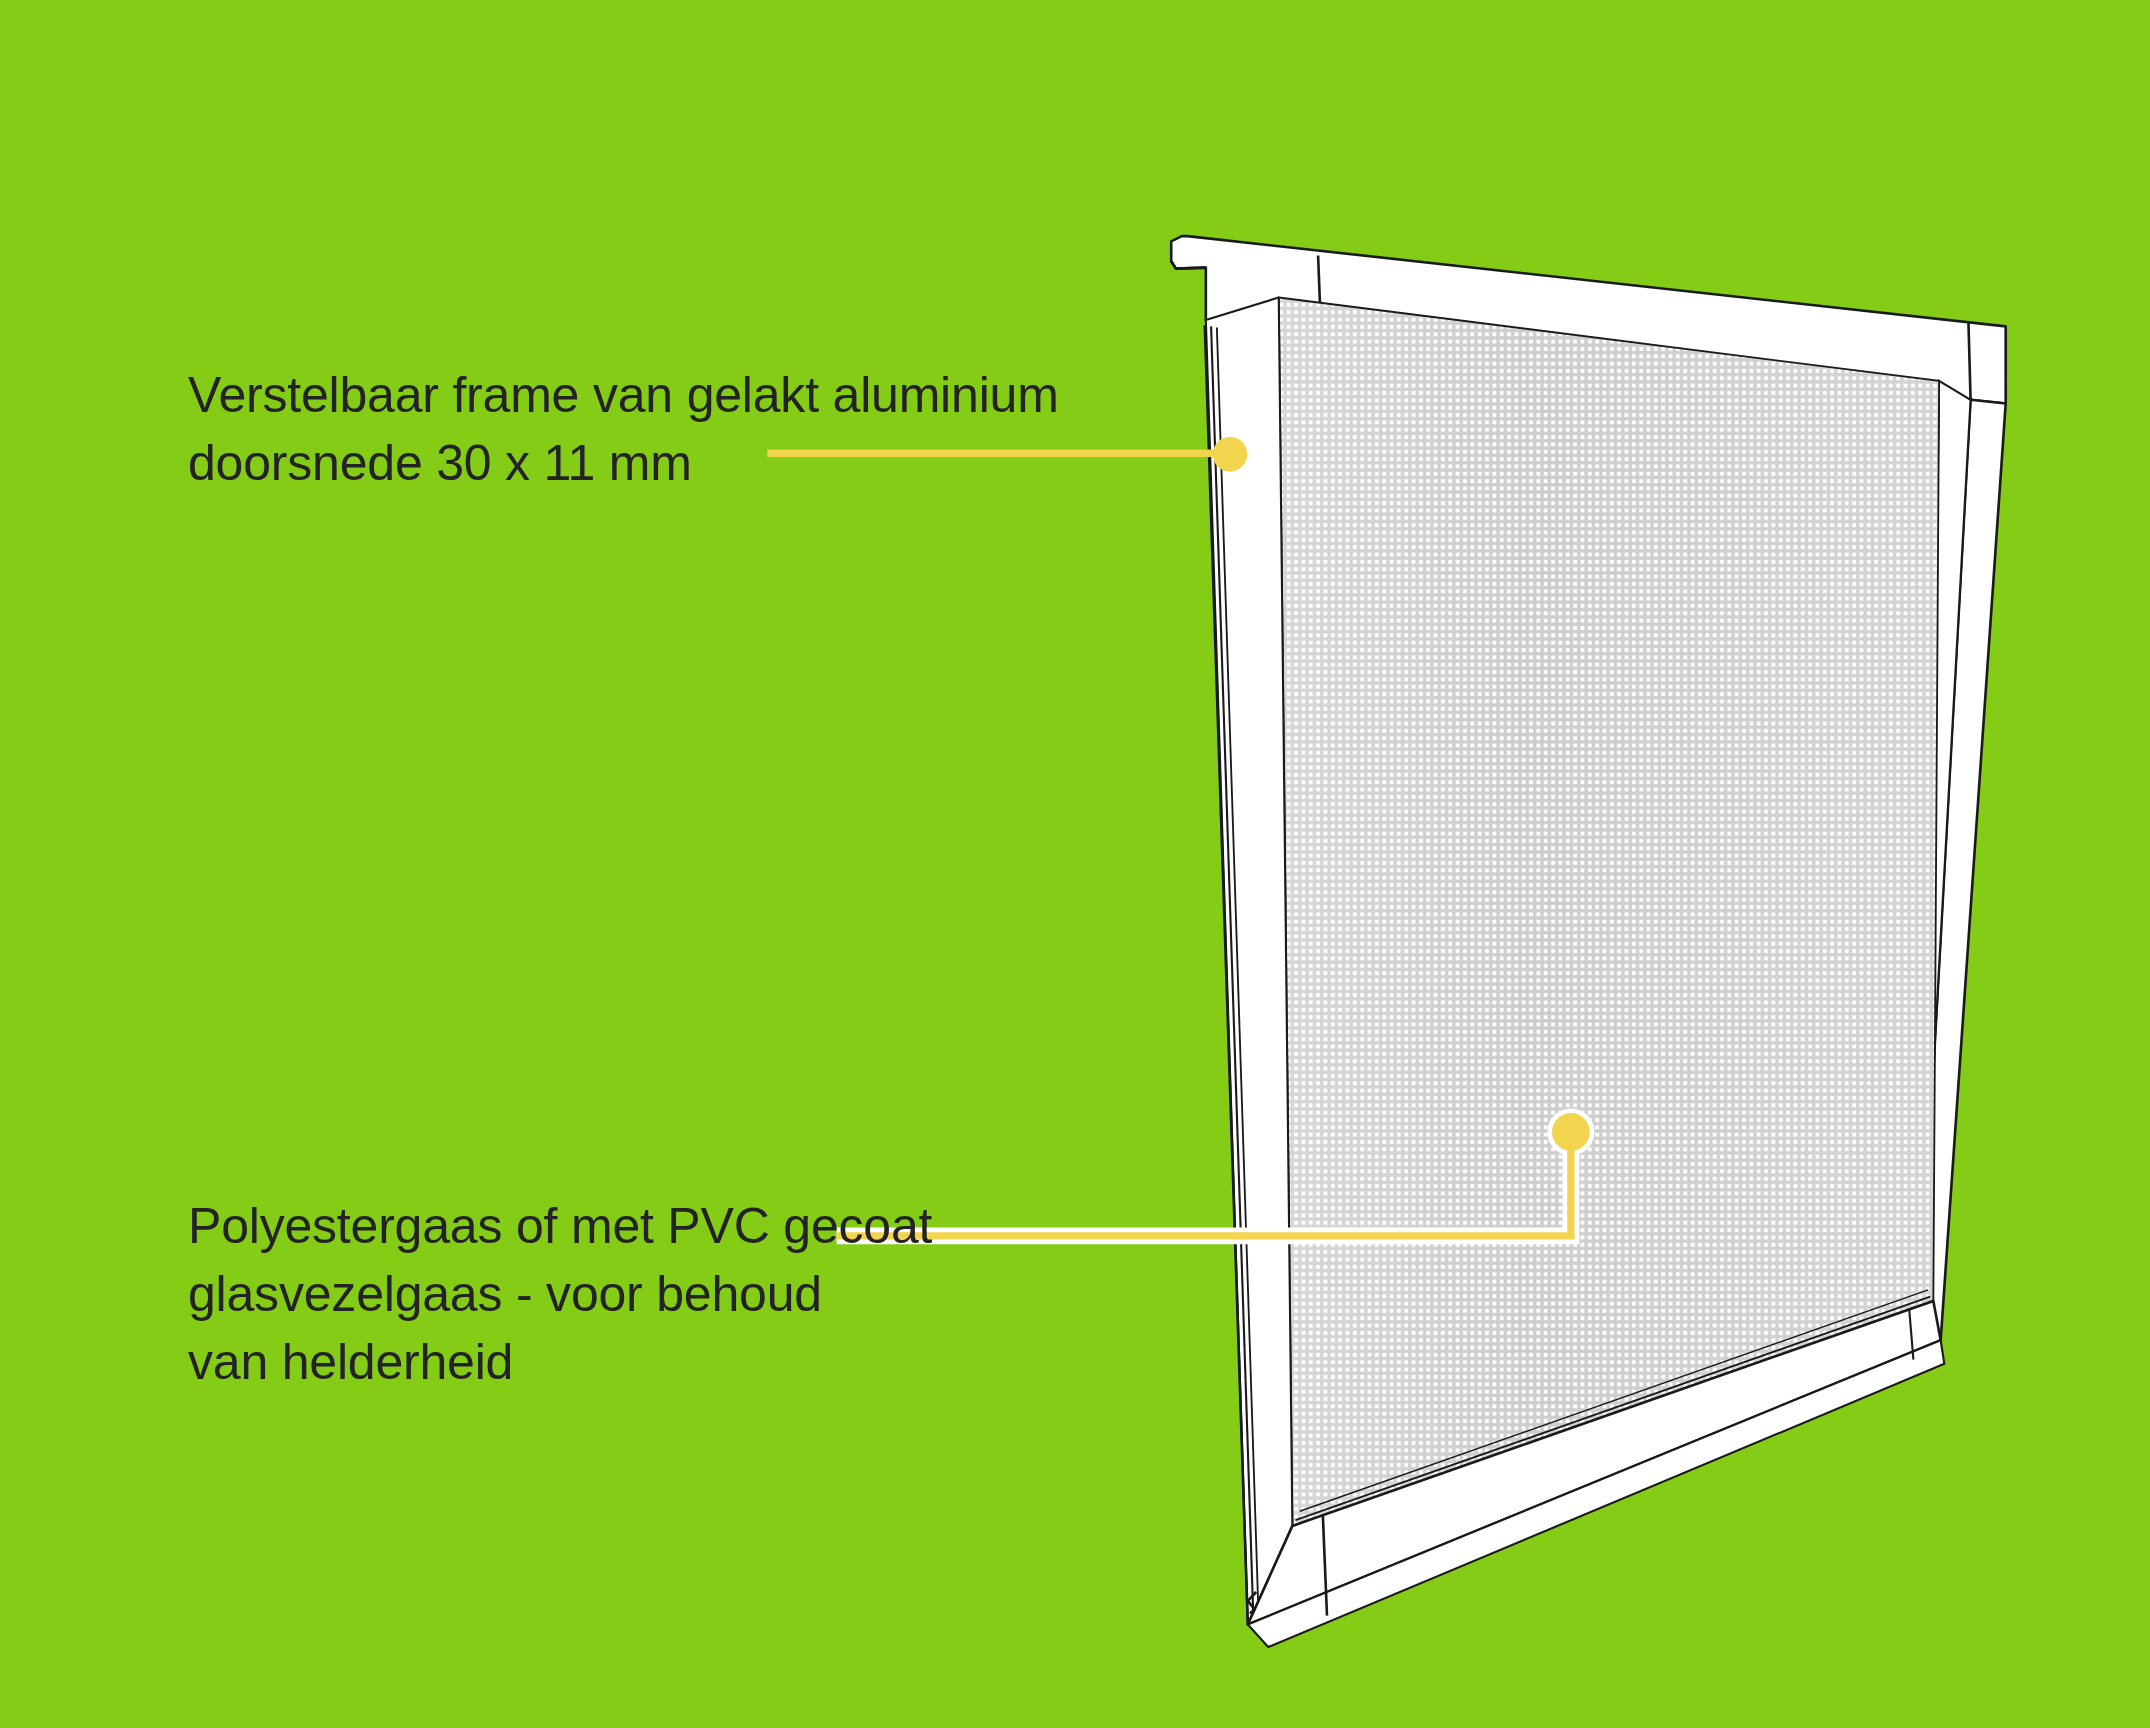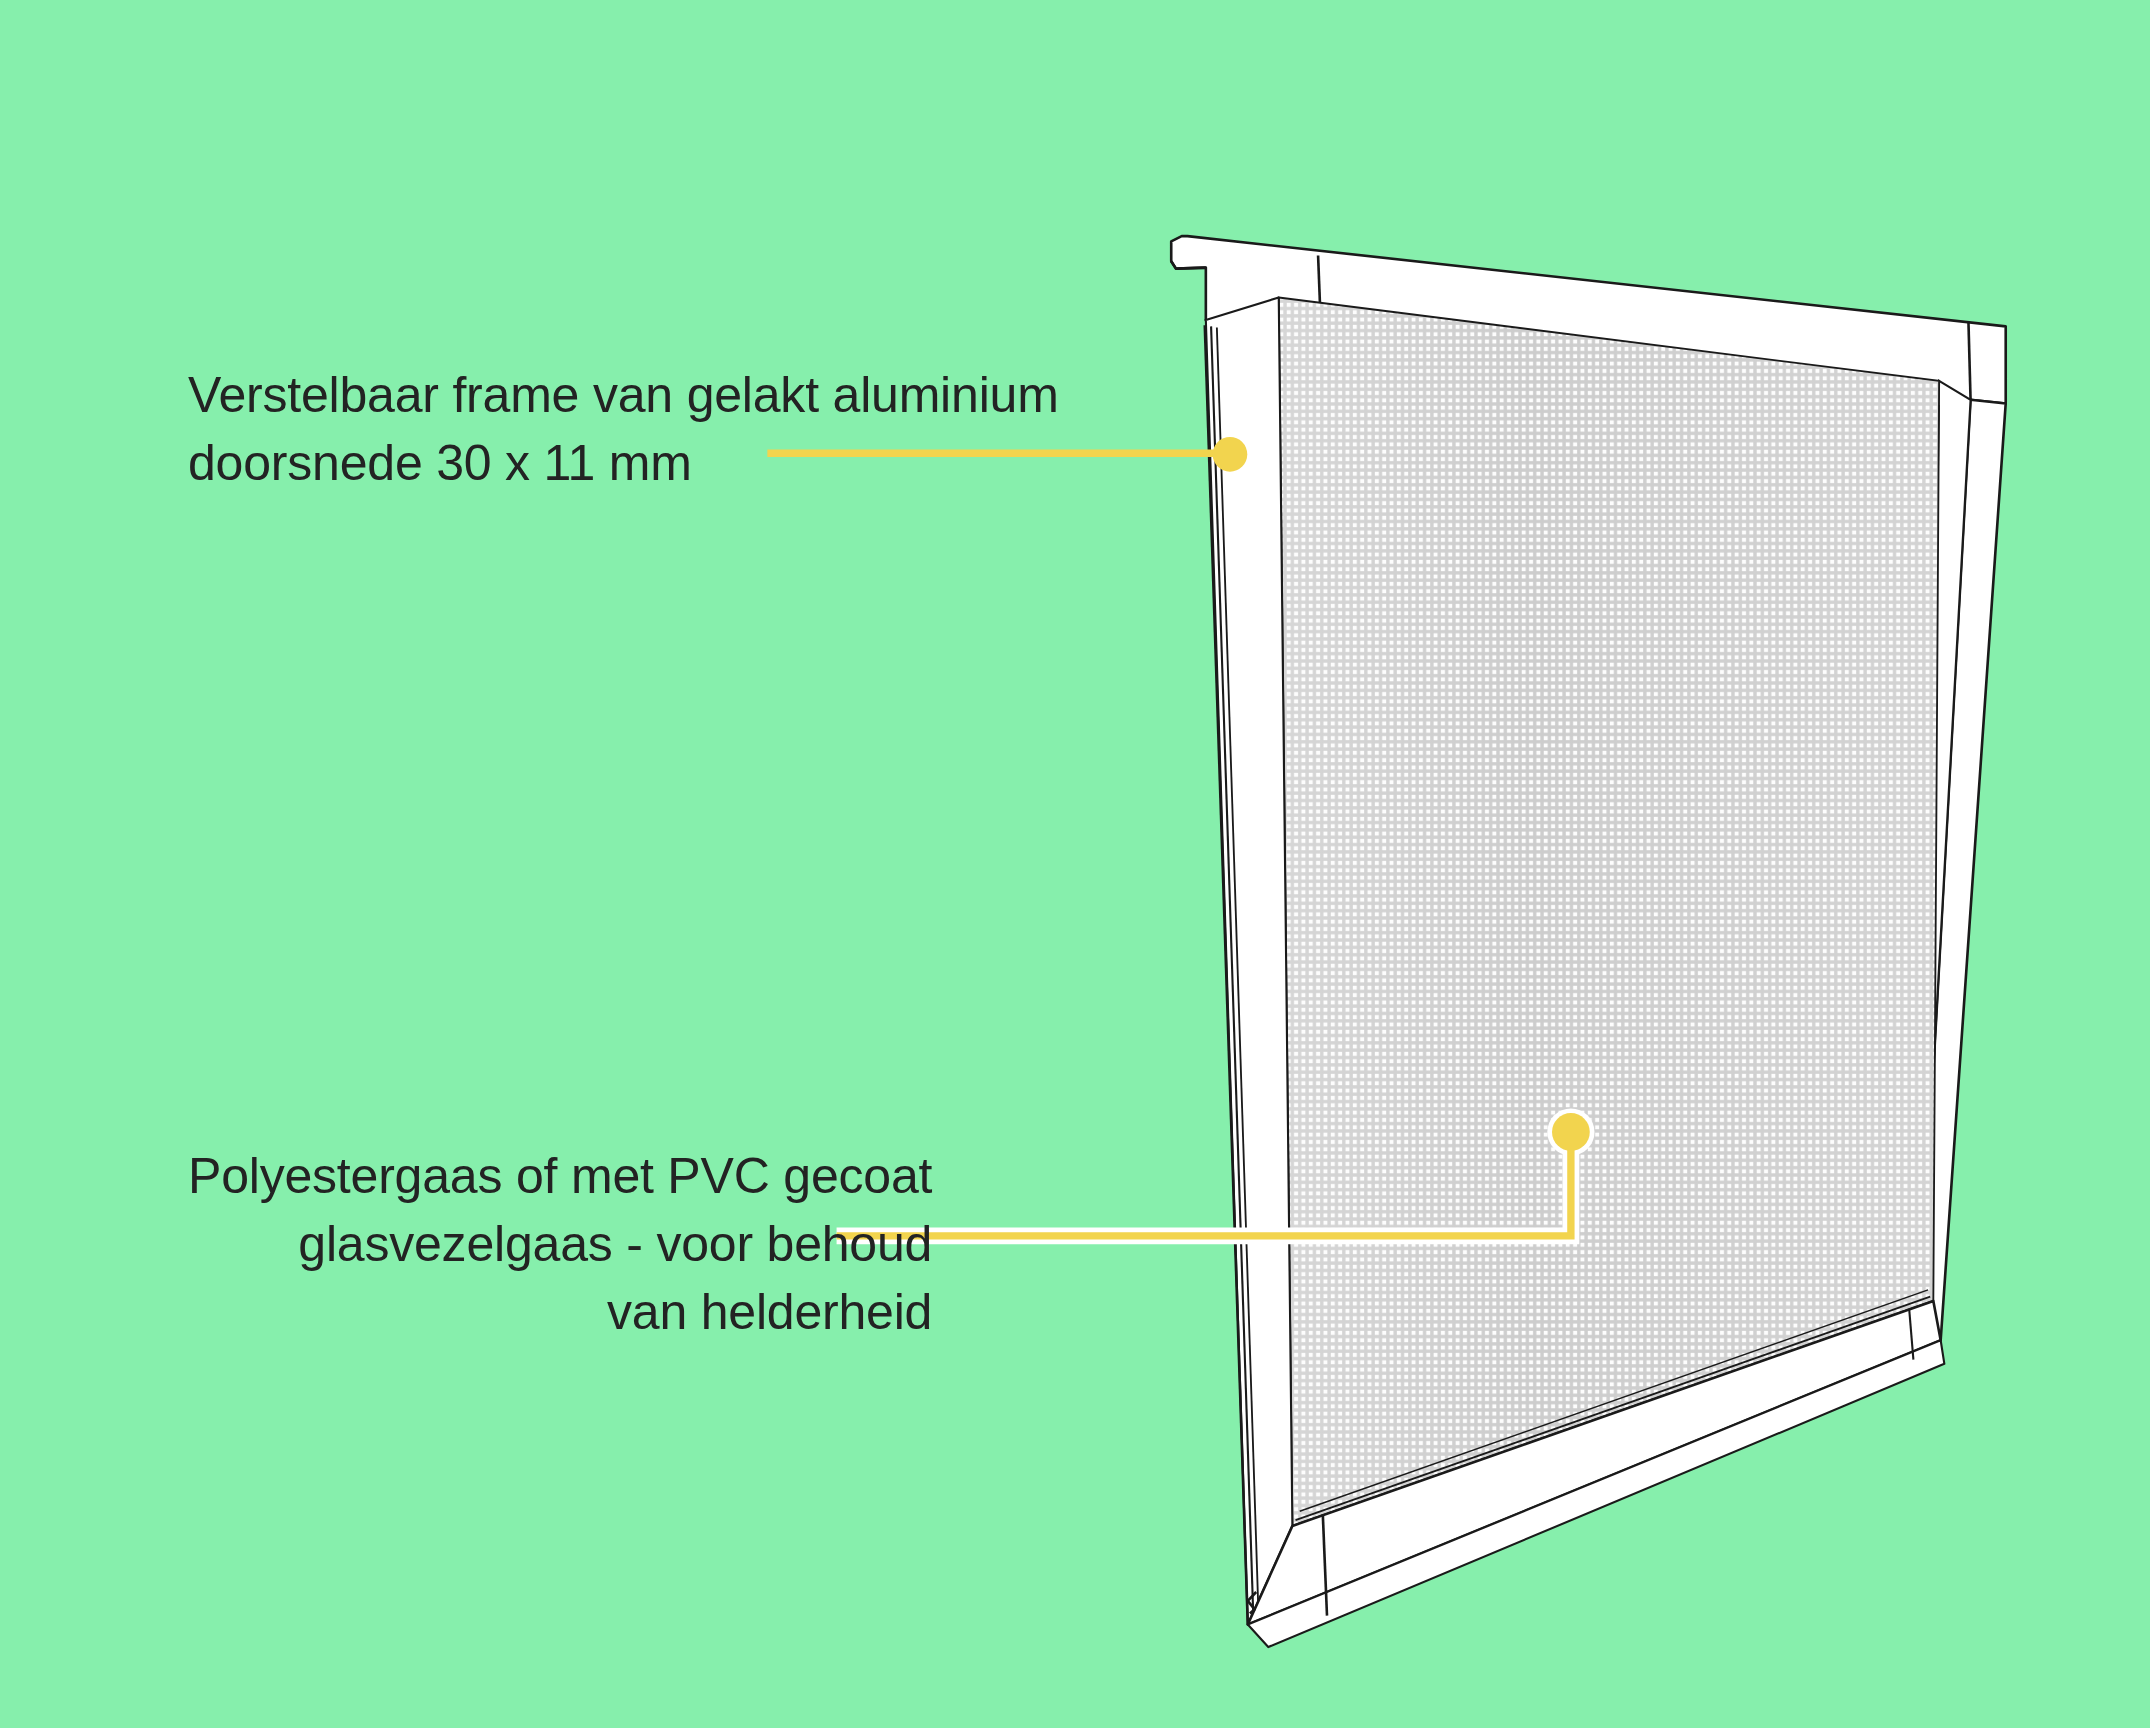--- a/index.html
+++ b/index.html
@@ -7,21 +7,21 @@
     padding: 0;
     background: #ffffff;
   }
   body {
     font-family: "Liberation Sans", sans-serif;
   }
   #stage {
     position: relative;
     width: 2151px;
     height: 1729px;
-    background: #86efac;
+    background: #84cc16;
     overflow: hidden;
   }
   #diagram-svg {
     position: absolute;
     left: 0;
     top: 0;
     width: 2151px;
     height: 1729px;
     display: block;
   }
@@ -29,21 +29,21 @@
     position: absolute;
     font-family: "Liberation Sans", sans-serif;
     font-size: 50px;
     line-height: 68px;
     color: #232323;
     white-space: pre;
     letter-spacing: -0.2px;
     font-weight: 400;
   }
   #callout-1-text { left: 188px; top: 361px; }
-  #callout-2-text { left: 188px; top: 1142px; text-align: right; }
+  #callout-2-text { left: 188px; top: 1192px; }
 </style>
 </head>
 <body>
 
 <div id="stage">
 
   <svg id="diagram-svg" viewBox="0 0 4101 3296" xmlns="http://www.w3.org/2000/svg">
     <defs>
 
       <pattern id="meshPattern" x="0" y="0" width="14" height="14" patternUnits="userSpaceOnUse">

